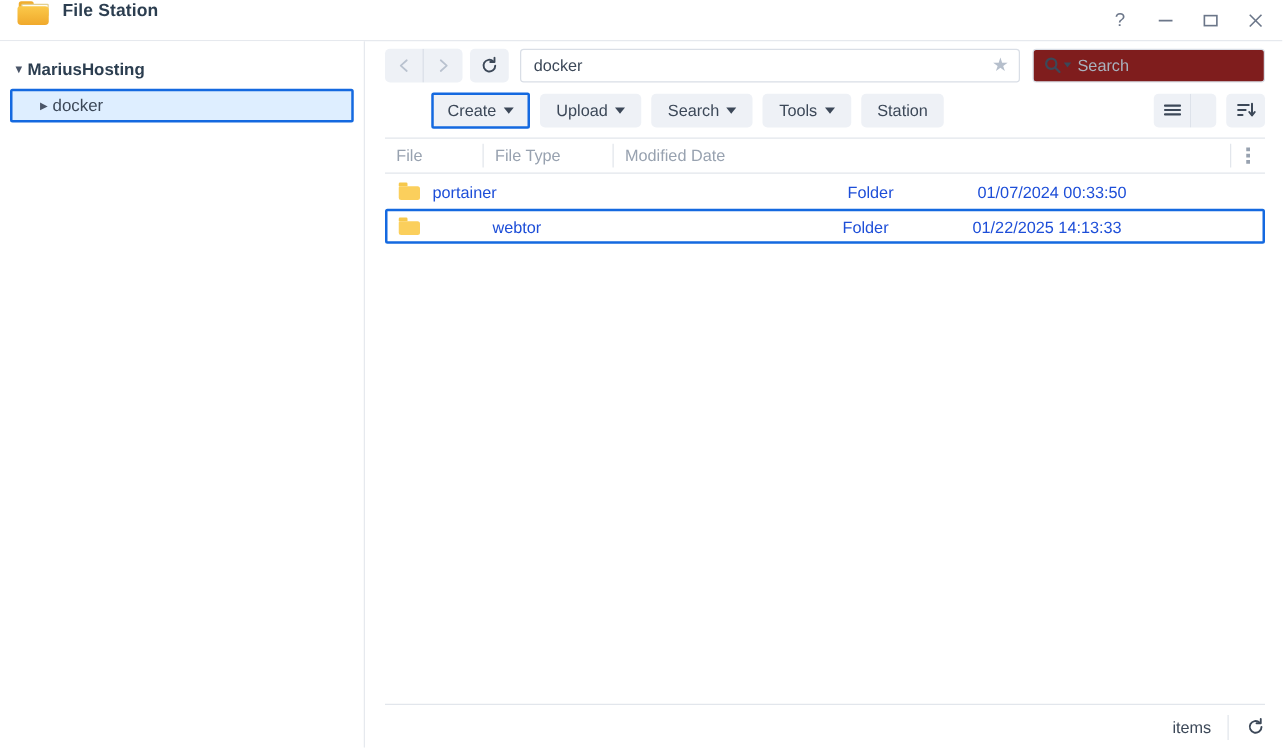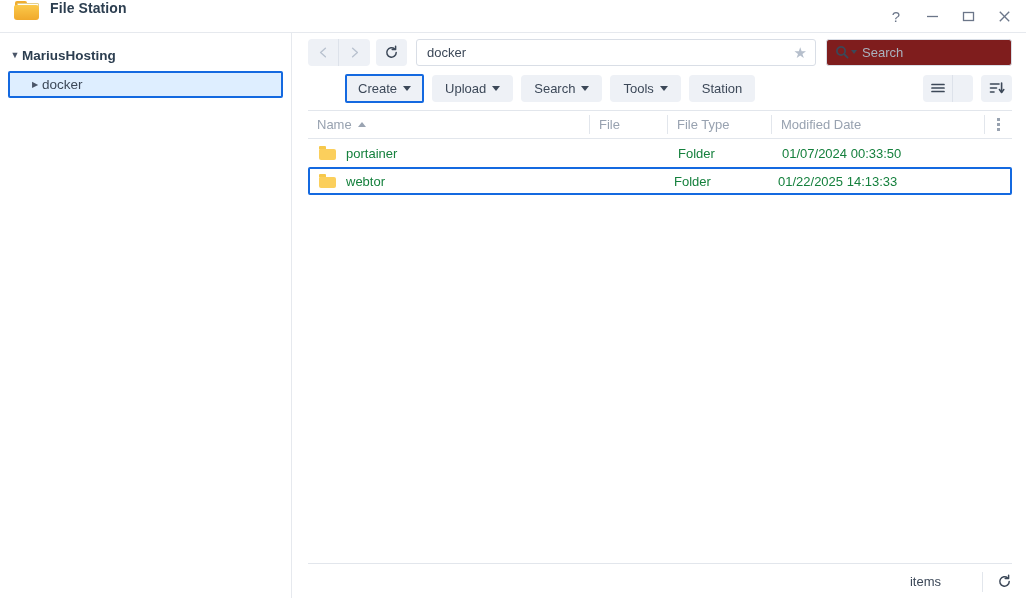--- a/index.html
+++ b/index.html
@@ -339,39 +339,39 @@
   }
   .kebab { display: flex; flex-direction: column; gap: 2px; }
   .kebab i { width: 3px; height: 3px; background: #98a2b0; display: block; }
 
   .rows { flex: 1 1 auto; min-height: 0; }
   .row {
     display: flex;
     height: 28px;
     align-items: flex-end;
     font-size: 13px;
-    color: #15803d;
+    color: #1d4ed8;
     box-sizing: border-box;
     border: 2px solid transparent;
   }
   .row.selected {
     border: 2px solid #1469e0;
     border-radius: 2px;
     background: #ffffff;
   }
   .row .cell {
     display: flex;
     align-items: center;
     height: 100%;
     padding-left: 9px;
     box-sizing: border-box;
     overflow: hidden;
     white-space: nowrap;
   }
-  .row.selected .c-name { flex: 0 0 277px; }
+  .row.selected .c-name { flex: 0 0 277px; gap: 48px; }
   .row .name-txt { margin-left: 10px; }
   .folder-ico {
     width: 17px; height: 14px;
     position: relative;
     flex: 0 0 17px;
   }
   .folder-ico .ft {
     position: absolute;
     left: 0; top: 0;
     width: 7px; height: 3px;
@@ -389,21 +389,20 @@
   
   .statusbar {
     height: 36px;
     flex: 0 0 36px;
     margin: 0 14px 0 16px;
     border-top: 1px solid #e2e6ec;
     display: flex;
     align-items: center;
     justify-content: flex-end;
     box-sizing: border-box;
-    gap: 28px;
   }
   .items-txt {
     font-size: 13px;
     color: #3c4858;
     padding-right: 13px;
   }
   .status-refresh {
     border-left: 1px solid #e2e6ec;
     padding-left: 14px;
     display: flex;
@@ -537,24 +536,20 @@
             <line x1="1.5" y1="11" x2="5" y2="11" stroke="currentColor" stroke-width="1.6" stroke-linecap="round"></line>
             <line x1="12.6" y1="2" x2="12.6" y2="11" stroke="currentColor" stroke-width="1.6" stroke-linecap="round"></line>
             <polyline points="10.4,8.6 12.6,11.4 14.8,8.6" fill="none" stroke="currentColor" stroke-width="1.6" stroke-linecap="round" stroke-linejoin="round"></polyline>
           </svg>
         </div>
       </div>
     </div>
 
     <div class="listwrap">
       <div class="colhead">
-        <div class="cell c-name">
-          <span>Name</span>
-          <span class="sortarrow"></span>
-        </div>
         <div class="cell c-size">File</div>
         <div class="cell c-type">File Type</div>
         <div class="cell c-date">Modified Date</div>
         <div class="cell c-menu">
           <span class="kebab">
               <i></i>
               <i></i>
               <i></i>
             </span>
         </div>

